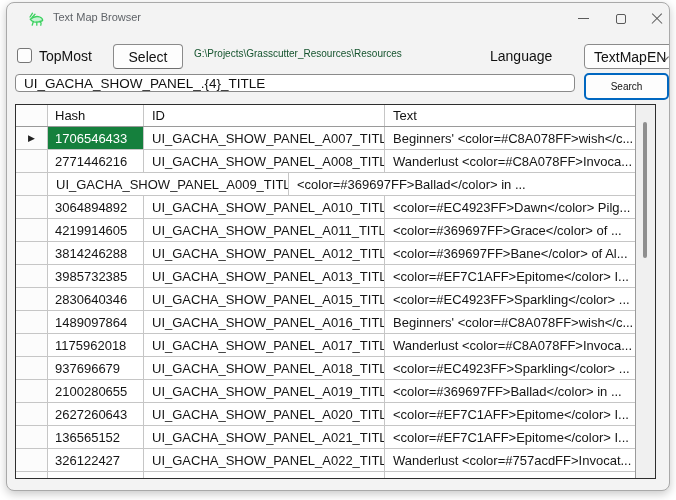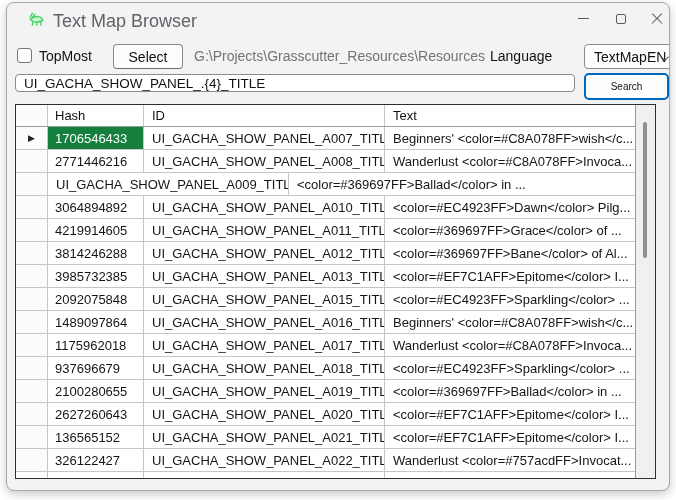--- a/index.html
+++ b/index.html
@@ -9,39 +9,39 @@
   .window {
     position:absolute; left:6px; top:2px; width:664px; height:489px;
     background:#f3f3f3; border:1px solid #a9a9a9; border-radius:8px;
     box-shadow:0 3px 10px rgba(0,0,0,.22);
     overflow:hidden;
   }
 
   
   .titlebar { position:absolute; left:0; top:0; width:100%; height:32px; }
   .app-icon { position:absolute; left:20px; top:8px; width:18px; height:16px; }
-  .title-text { position:absolute; left:46px; top:8px; font-size:18px; color:#5f6368; }
+  .title-text { position:absolute; left:46px; top:8px; font-size:11px; color:#5f6368; }
   .winbtn { position:absolute; top:0; width:40px; height:31px; display:flex; align-items:center; justify-content:center; cursor:default; }
   .winbtn.min { left:556px; } .winbtn.max { left:594px; } .winbtn.close { left:630px; }
   .glyph-min { width:11px; height:1.4px; background:#5a5a5a; }
   .glyph-max { width:10px; height:10px; border:1.4px solid #5a5a5a; border-radius:2px; }
   .glyph-close { position:relative; width:12px; height:12px; }
   .glyph-close::before, .glyph-close::after {
     content:""; position:absolute; left:-1px; top:5px; width:14px; height:1.4px; background:#5a5a5a;
   }
   .glyph-close::before { transform:rotate(45deg); }
   .glyph-close::after { transform:rotate(-45deg); }
 
   
   .checkbox { position:absolute; left:10px; top:45px; width:15px; height:15px; background:#fdfdfd; border:1px solid #767676; border-radius:3px; }
   .topmost-label { position:absolute; left:32px; top:45px; font-size:14px; color:#111; }
   .btn-select { position:absolute; left:106px; top:41px; width:70px; height:25px;
     background:#fdfdfd; border:1px solid #8a8a8a; border-bottom-color:#6f6f6f; border-radius:4px;
     font-size:14px; color:#111; display:flex; align-items:center; justify-content:center; }
-  .path-label { position:absolute; left:187px; top:45px; font-size:14px; color:#737373; white-space:nowrap; }
+  .path-label { position:absolute; left:187px; top:45px; font-size:10px; color:#14532d; white-space:nowrap; }
   .lang-label { position:absolute; left:483px; top:45px; font-size:14px; color:#111; }
   .combo { position:absolute; left:549px; top:41px; width:94px; height:25px;
     background:#fdfdfd; border:1px solid #8a8a8a; border-radius:4px;
     font-size:14px; color:#111; display:flex; align-items:center; padding-left:9px;margin-left:28px; }
   .combo-chevron { position:absolute; right:9px; top:8px; width:7px; height:7px;
     border-right:1.4px solid #5a5a5a; border-bottom:1.4px solid #5a5a5a; transform:rotate(45deg) scaleY(.8); }
 
   
   .search-input { position:absolute; left:8px; top:71px; width:560px; height:18px;
     background:#fff; border:1px solid #8a8a8a; border-radius:4px; padding:0 8px;
@@ -174,21 +174,21 @@
       
     </div>
     <div class="cell hash">3985732385</div>
     <div class="cell id">UI_GACHA_SHOW_PANEL_A013_TITLE</div>
     <div class="cell text">&lt;color=#EF7C1AFF&gt;Epitome&lt;/color&gt; I...</div>
   </div>
             <div class="grid-row">
     <div class="cell rowhead">
       
     </div>
-    <div class="cell hash">2092075848</div>
+    <div class="cell hash">2830640346</div>
     <div class="cell id">UI_GACHA_SHOW_PANEL_A015_TITLE</div>
     <div class="cell text">&lt;color=#EC4923FF&gt;Sparkling&lt;/color&gt; ...</div>
   </div>
             <div class="grid-row">
     <div class="cell rowhead">
       
     </div>
     <div class="cell hash">1489097864</div>
     <div class="cell id">UI_GACHA_SHOW_PANEL_A016_TITLE</div>
     <div class="cell text">Beginners' &lt;color=#C8A078FF&gt;wish&lt;/c...</div>

